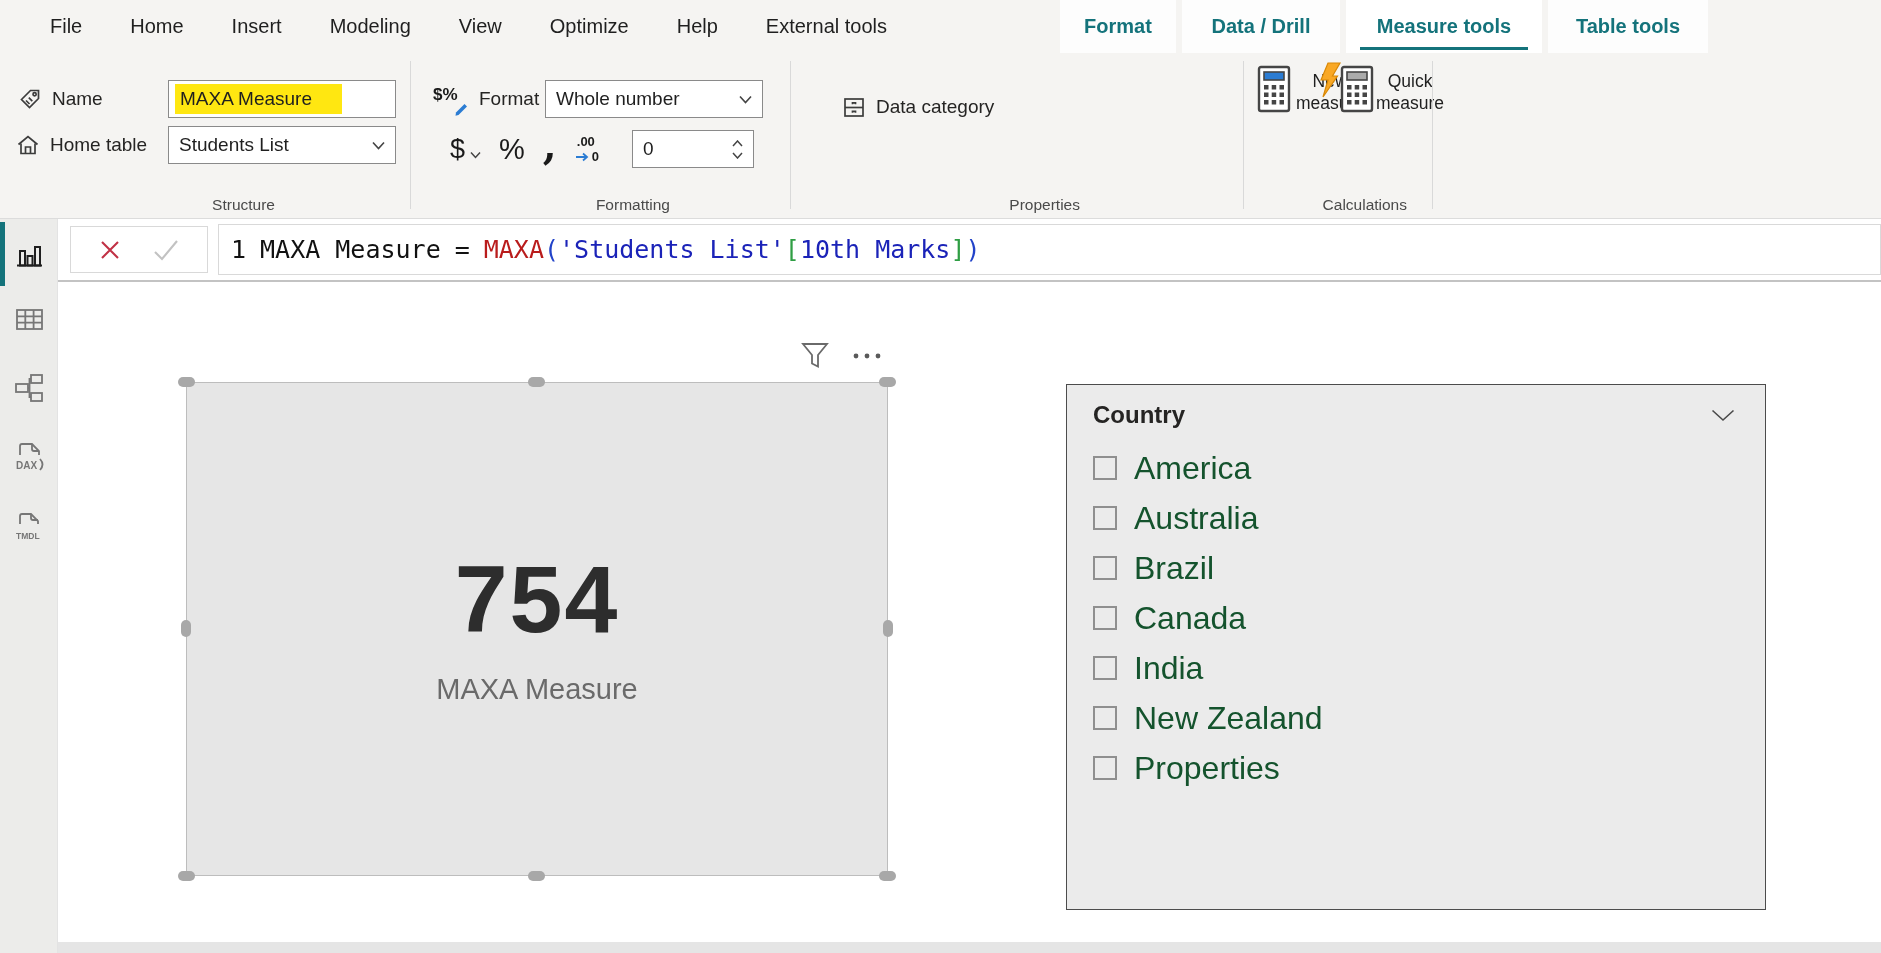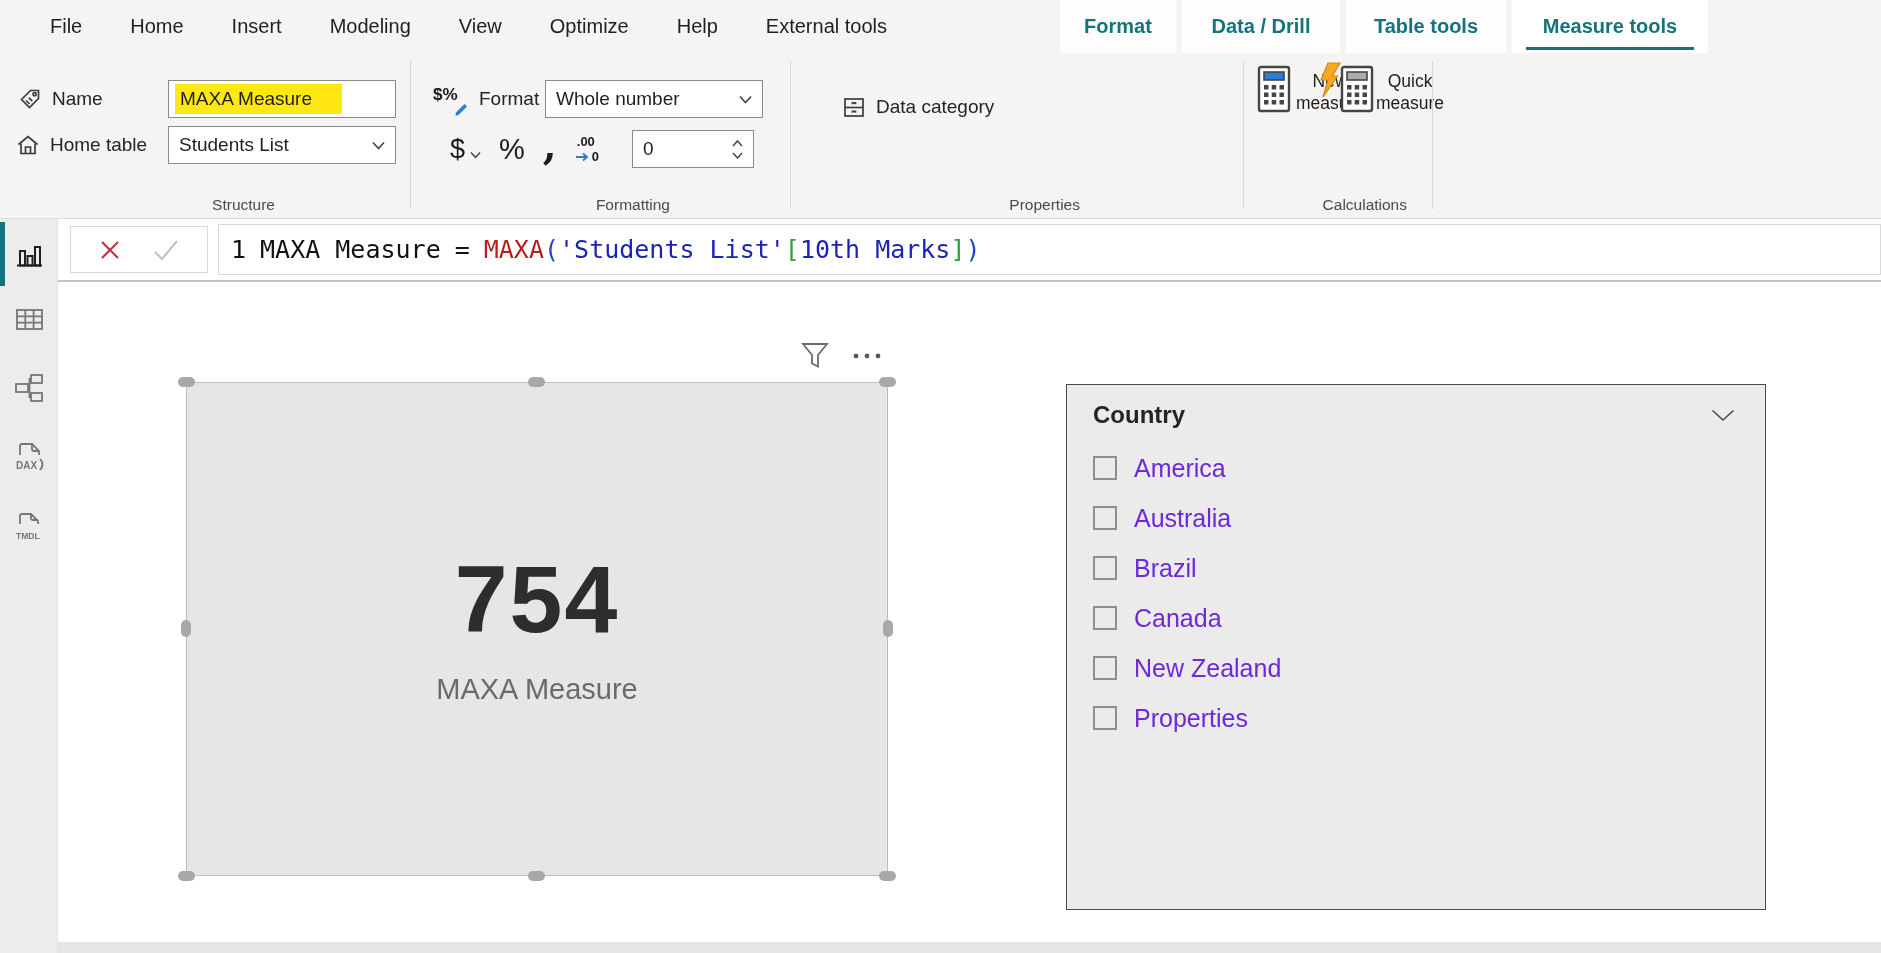--- a/index.html
+++ b/index.html
@@ -74,41 +74,41 @@
   .h-bl{left:-9px;bottom:-6px}.h-bm{left:calc(50% - 9px);bottom:-6px}.h-br{right:-9px;bottom:-6px}
   .vis-toolbar{position:absolute;left:742px;top:60px;display:flex;align-items:center;gap:22px}
 
   
   .slicer{position:absolute;left:1008px;top:102px;width:700px;height:526px;background:#ebebeb;border:1px solid #4c4c4c}
   .slicer-header{display:flex;align-items:center;justify-content:space-between;padding:16px 30px 0 26px}
   .slicer-title{font-size:24px;font-weight:600;color:#252423}
   .slicer-items{margin-top:14px}
   .slicer-item{display:flex;align-items:center;height:50px;padding-left:26px;gap:17px}
   .checkbox{width:24px;height:24px;border:2px solid #8f8f8f;background:transparent;flex-shrink:0}
-  .slicer-item-label{font-size:25px;color:#6d28d9}
+  .slicer-item-label{font-size:32px;color:#14532d}
 </style>
 </head>
 <body>
 
 <div class="menubar">
   <div class="main-tabs">
     <div class="main-tab">File</div>
     <div class="main-tab">Home</div>
     <div class="main-tab">Insert</div>
     <div class="main-tab">Modeling</div>
     <div class="main-tab">View</div>
     <div class="main-tab">Optimize</div>
     <div class="main-tab">Help</div>
     <div class="main-tab">External tools</div>
   </div>
   <div class="ctx-tabs">
     <div class="ctx-tab ctx-format">Format</div>
     <div class="ctx-tab ctx-dd">Data / Drill</div>
+    <div class="ctx-tab ctx-mt active">Measure tools</div>
     <div class="ctx-tab ctx-tt">Table tools</div>
-    <div class="ctx-tab ctx-mt active">Measure tools</div>
   </div>
 </div>
 
 <div class="ribbon">
 
   <div class="abs rb-label" style="left:18px;top:27px">
     <span>
       <svg width="24" height="24" viewBox="0 0 24 24" fill="none" stroke="#3c3c3c" stroke-width="1.7">
         <path d="M3.5 12.5 L12.5 3.5 H20.5 V11.5 L11.5 20.5 Z"></path>
         <circle cx="16.6" cy="7.2" r="1.6"></circle>
@@ -371,20 +371,24 @@
       <div class="slicer-item">
         <span class="checkbox"></span>
         <span class="slicer-item-label">Brazil</span>
       </div>
       <div class="slicer-item">
         <span class="checkbox"></span>
         <span class="slicer-item-label">Canada</span>
       </div>
       <div class="slicer-item">
         <span class="checkbox"></span>
+        <span class="slicer-item-label">India</span>
+      </div>
+      <div class="slicer-item">
+        <span class="checkbox"></span>
         <span class="slicer-item-label">New Zealand</span>
       </div>
       <div class="slicer-item">
         <span class="checkbox"></span>
         <span class="slicer-item-label">Properties</span>
       </div>
     </div>
   </div>
 </div>
 

